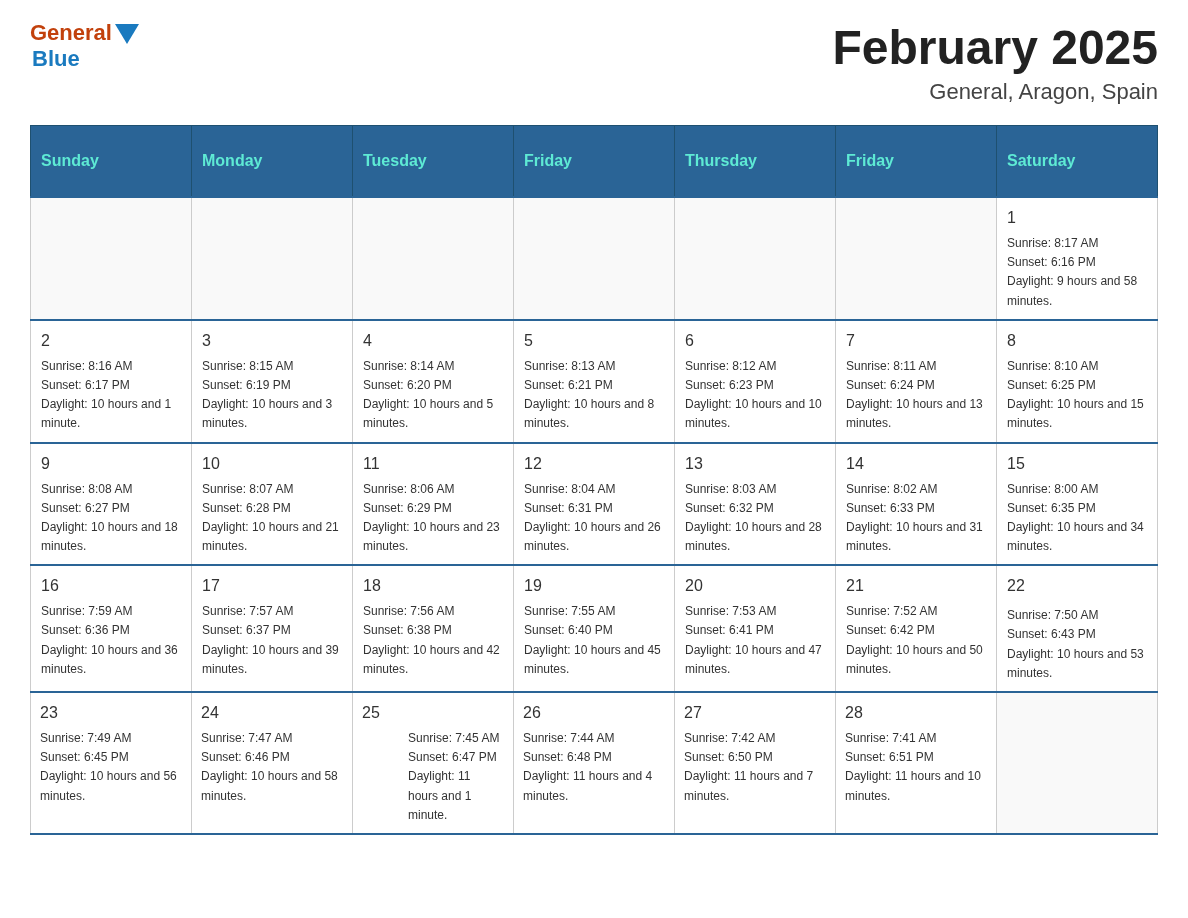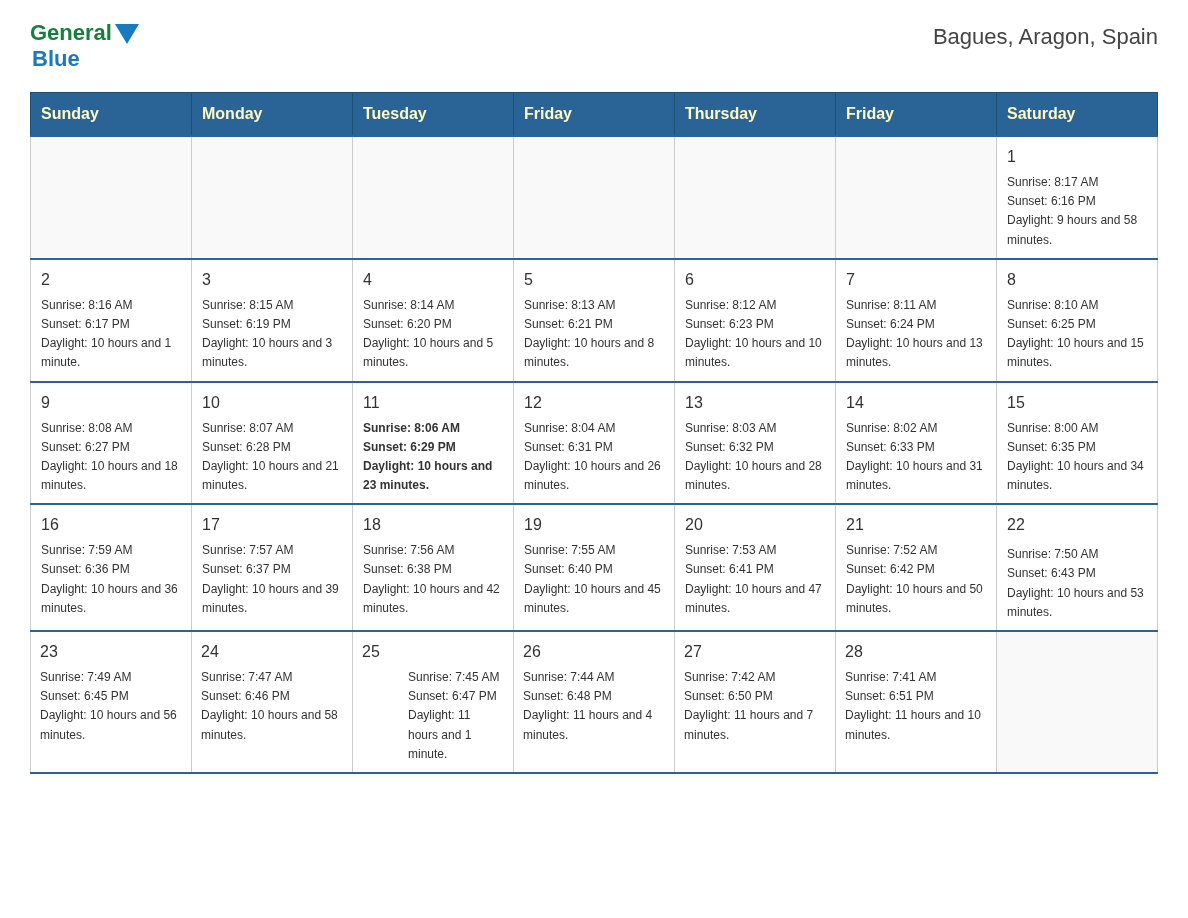--- a/index.html
+++ b/index.html
@@ -16,21 +16,21 @@
       align-items: flex-start;
       margin-bottom: 20px;
     }
     .logo {
       display: flex;
       align-items: center;
     }
     .logo-text-general {
       font-size: 22px;
       font-weight: bold;
-      color: #15803d;
+      color: #c2410c;
     }
     .logo-icon {
       width: 0;
       height: 0;
       border-left: 12px solid transparent;
       border-right: 12px solid transparent;
       border-top: 20px solid #1a7abf;
       margin-left: 3px;
       margin-top: 2px;
     }
@@ -61,23 +61,23 @@
       color: #444;
       margin-top: 4px;
     }
     .calendar {
       width: 100%;
       border-collapse: collapse;
       border: 1px solid #aaa;
     }
     .calendar th {
       background-color: #2a6496;
-      color: #fef9c3;
+      color: #5eead4;
       text-align: left;
-      padding: 12px 10px;
+      padding: 26px 10px;
       font-size: 16px;
       border: 1px solid #1e5070;
     }
     .calendar td {
       vertical-align: top;
       padding: 8px 10px;
       border: 1px solid #ccc;
       width: 14.28%;
       min-height: 100px;
       font-size: 12.5px;
@@ -113,21 +113,22 @@
   <div class="logo">
     <div class="logo-wrapper">
       <div class="logo-line1">
         <span class="logo-text-general">General</span>
         <div class="logo-icon"></div>
       </div>
       <div class="logo-line2">Blue</div>
     </div>
   </div>
   <div class="title-block">
-    <div class="location-title">Bagues, Aragon, Spain</div>
+    <div class="month-title">February 2025</div>
+    <div class="location-title">General, Aragon, Spain</div>
   </div>
 </div>
 
 <table class="calendar">
   <thead>
     <tr>
     <th>Sunday</th>
         <th>Monday</th>
         <th>Tuesday</th>
         <th>Friday</th>
@@ -203,21 +204,21 @@
 Daylight: 10 hours and 18 minutes.</div>
         </td>
         <td>
           <span class="day-number">10</span>
           <div class="day-info" style="white-space: pre-line;">Sunrise: 8:07 AM
 Sunset: 6:28 PM
 Daylight: 10 hours and 21 minutes.</div>
         </td>
         <td>
           <span class="day-number">11</span>
-          <div class="day-info" style="white-space: pre-line; font-weight: bold;">Sunrise: 8:06 AM
+          <div class="day-info" style="white-space: pre-line;">Sunrise: 8:06 AM
 Sunset: 6:29 PM
 Daylight: 10 hours and 23 minutes.</div>
         </td>
         <td>
           <span class="day-number">12</span>
           <div class="day-info" style="white-space: pre-line;">Sunrise: 8:04 AM
 Sunset: 6:31 PM
 Daylight: 10 hours and 26 minutes.</div>
         </td>
         <td>

